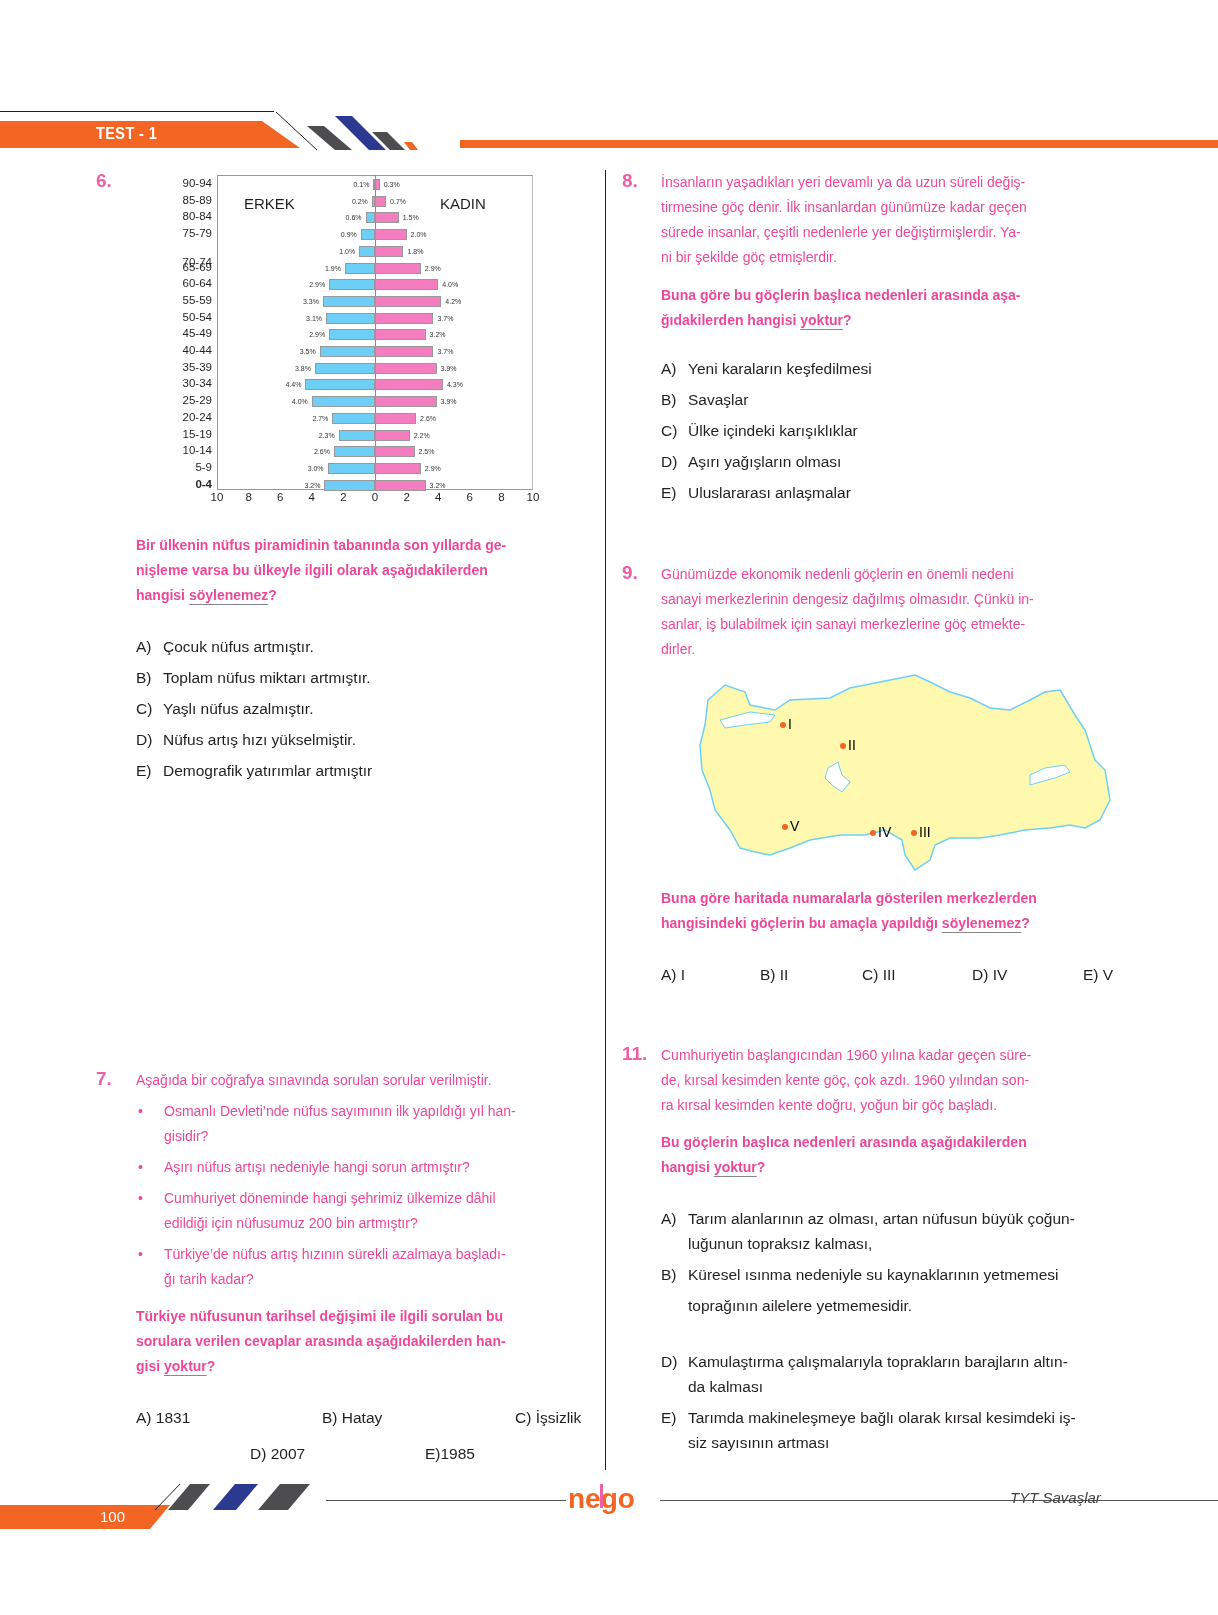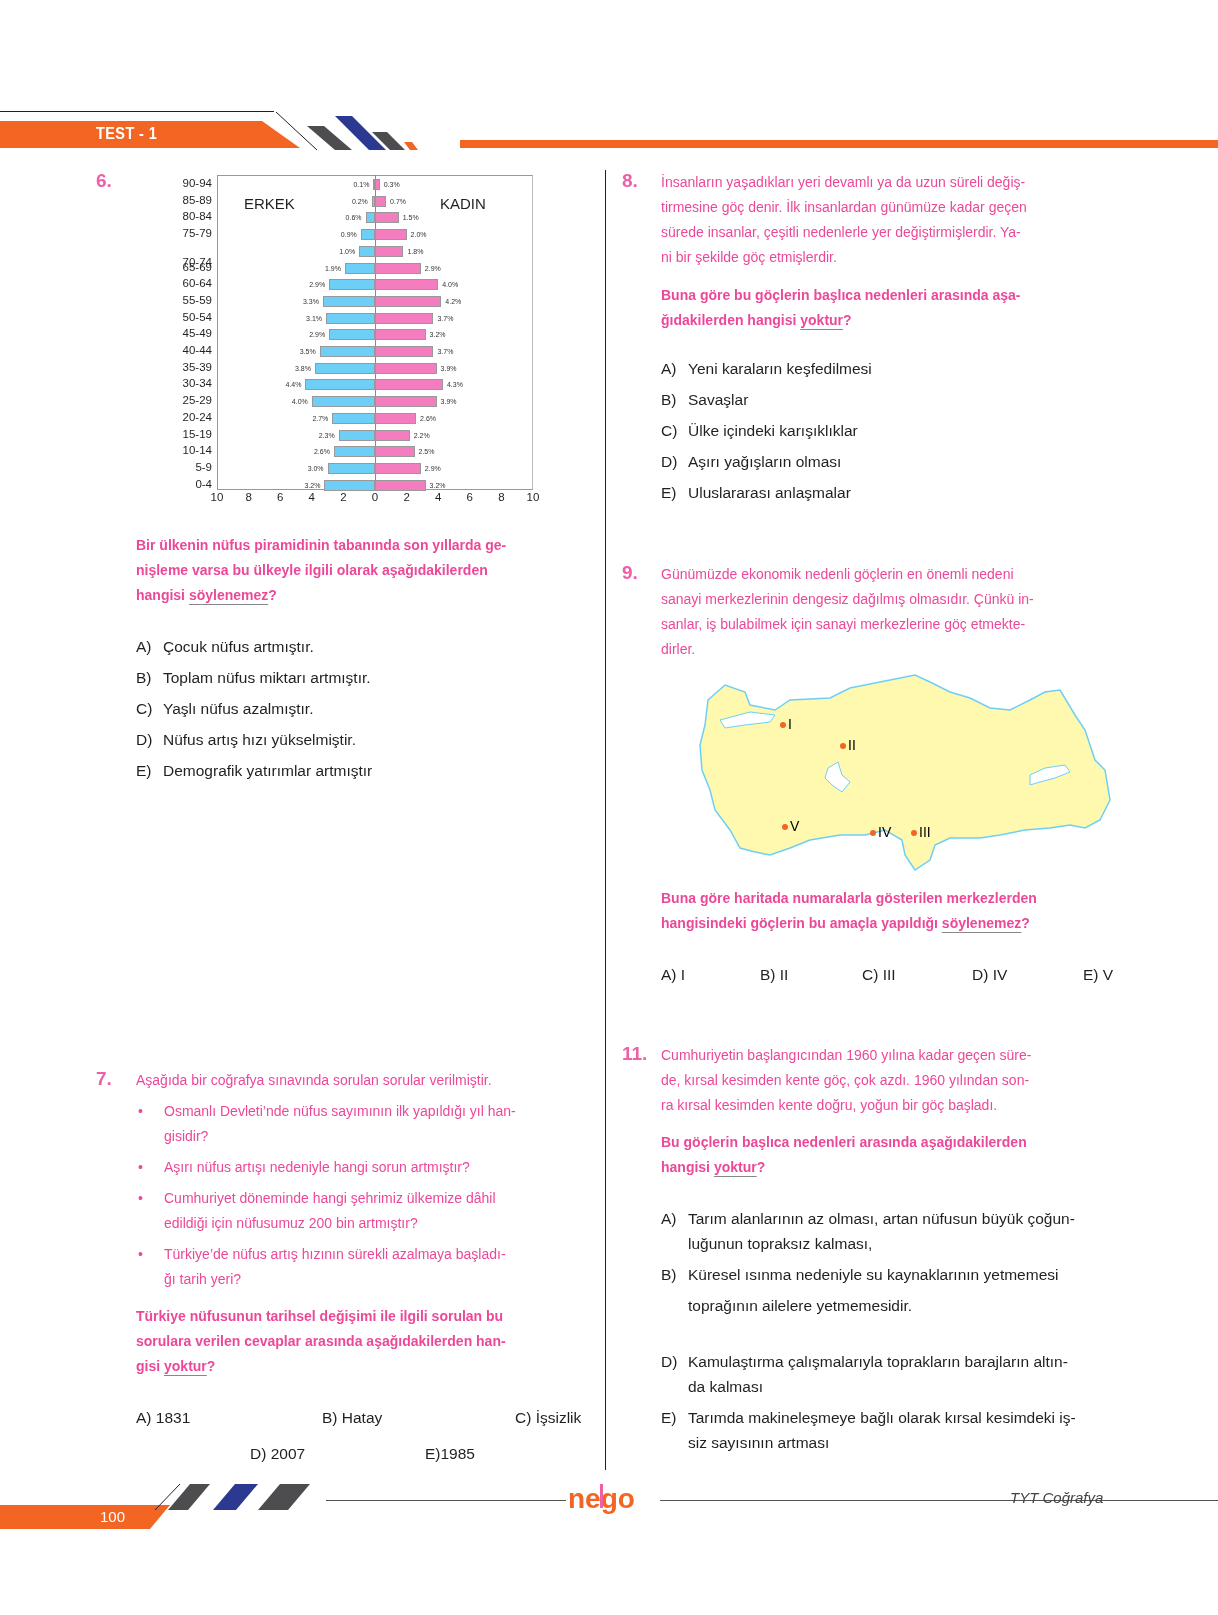--- a/index.html
+++ b/index.html
@@ -156,21 +156,21 @@
       <div class="age" style="top: 271.2px;">10-14</div>
       <div class="bar-m" style="left: 155.92px; width: 41.08px; top: 273.2px;"></div>
       <div class="bar-f" style="left: 197px; width: 39.5px; top: 273.2px;"></div>
       <div class="pct" style="top: 275.2px; right: 218.08px;">2.6%</div>
       <div class="pct" style="top: 275.2px; left: 240.5px;">2.5%</div>
       <div class="age" style="top: 287.9px;">5-9</div>
       <div class="bar-m" style="left: 149.6px; width: 47.4px; top: 289.9px;"></div>
       <div class="bar-f" style="left: 197px; width: 45.82px; top: 289.9px;"></div>
       <div class="pct" style="top: 291.9px; right: 224.4px;">3.0%</div>
       <div class="pct" style="top: 291.9px; left: 246.82px;">2.9%</div>
-      <div class="age" style="top: 304.6px;">0-4</div>
+      <div class="age" style="top: 304.6px; font-weight: bold;">0-4</div>
       <div class="bar-m" style="left: 146.44px; width: 50.56px; top: 306.6px;"></div>
       <div class="bar-f" style="left: 197px; width: 50.56px; top: 306.6px;"></div>
       <div class="pct" style="top: 308.6px; right: 227.56px;">3.2%</div>
       <div class="pct" style="top: 308.6px; left: 251.56px;">3.2%</div>
     </div>
   <div id="pyr-ticks">
       <div class="tick" style="left: 29px;">10</div>
       <div class="tick" style="left: 60.6px;">8</div>
       <div class="tick" style="left: 92.2px;">6</div>
       <div class="tick" style="left: 123.8px;">4</div>
@@ -211,21 +211,21 @@
     <div style="padding-left:28px">Aşırı nüfus artışı nedeniyle hangi sorun artmıştır?</div>
   </div>
   <div class="p" style="left:136px;top:1186px;width:460px">
     <span class="abs" style="left:2px">•</span>
     <div style="padding-left:28px">Cumhuriyet döneminde hangi şehrimiz ülkemize dâhil</div>
     <div style="padding-left:28px">edildiği için nüfusumuz 200 bin artmıştır?</div>
   </div>
   <div class="p" style="left:136px;top:1242px;width:460px">
     <span class="abs" style="left:2px">•</span>
     <div style="padding-left:28px">Türkiye’de nüfus artış hızının sürekli azalmaya başladı-</div>
-    <div style="padding-left:28px">ğı tarih yeri?</div>
+    <div style="padding-left:28px">ğı tarih kadar?</div>
   </div>
 </div>
 <div class="p b" style="left:136px;top:1304px;width:470px">
   <div>Türkiye nüfusunun tarihsel değişimi ile ilgili sorulan bu</div>
   <div>sorulara verilen cevaplar arasında aşağıdakilerden han-</div>
   <div><span>gisi </span><span class="u">yoktur</span><span>?</span></div>
 </div>
 <div>
   <div class="opt" style="left:136px;top:1405px">A) 1831</div>
   <div class="opt" style="left:322px;top:1405px">B) Hatay</div>
@@ -339,14 +339,14 @@
     <polygon points="40,2 60,2 38,28 18,28" fill="#4d4d4f"></polygon>
     <polygon points="85,2 108,2 86,28 63,28" fill="#2b3990"></polygon>
     <polygon points="130,2 160,2 138,28 108,28" fill="#4d4d4f"></polygon>
   </svg>
   <div class="ftr-line" style="left:326px;width:240px"></div>
   <svg class="abs" style="left:566px;top:1480px" width="90" height="34">
     <text x="2" y="28" font-size="28" font-weight="bold" fill="#f26522" font-family="Liberation Sans, sans-serif">nego</text>
     <rect x="34" y="4" width="3" height="24" fill="#ee5fa7"></rect>
   </svg>
   <div class="ftr-line" style="left:660px;width:558px"></div>
-  <div class="ftr-right" style="left:1010px;top:1489px">TYT Coğrafya</div>
+  <div class="ftr-right" style="left:1010px;top:1489px">TYT Savaşlar</div>
 </div>
 
 </body></html>

